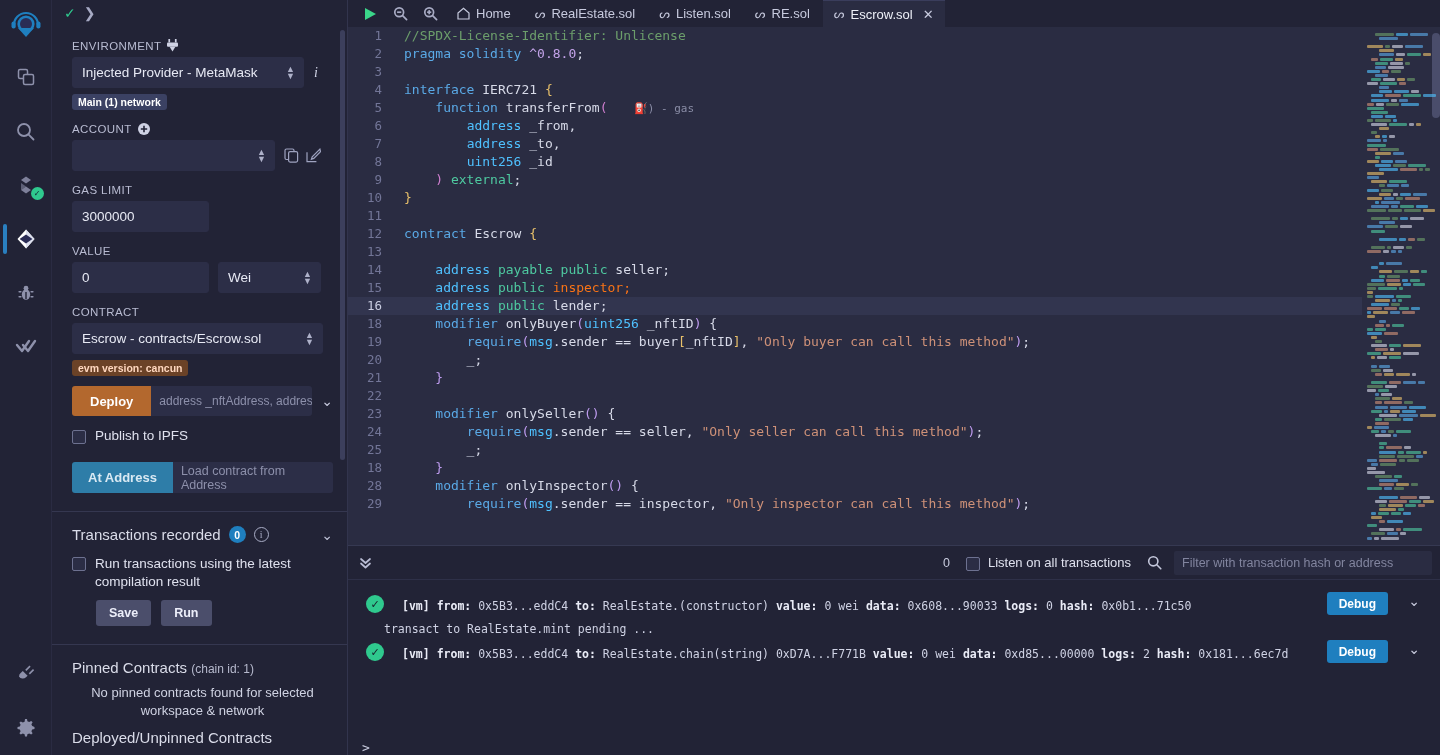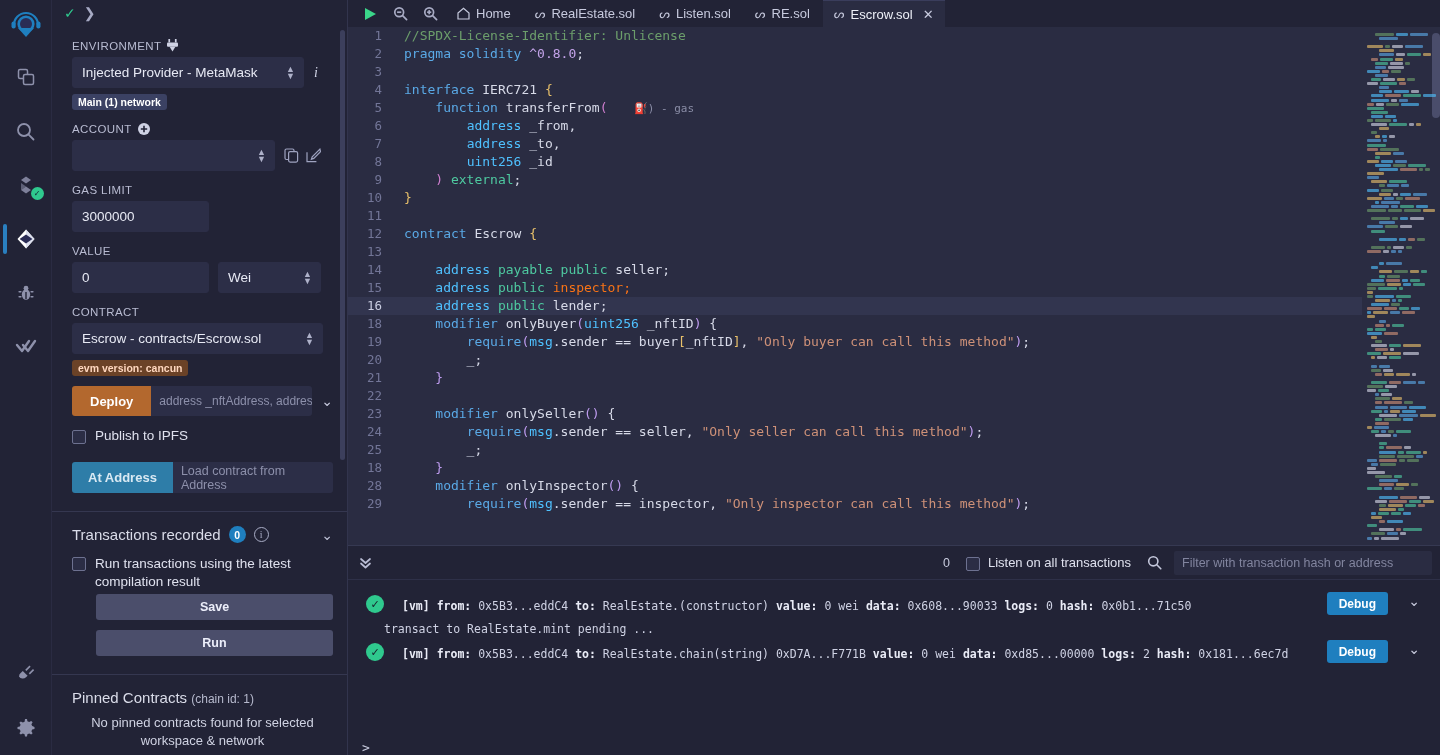--- a/index.html
+++ b/index.html
@@ -109,21 +109,21 @@
     background: #1f7fbf; color: #fff; font-size: 10.5px; font-weight: bold;
     border-radius: 9px; min-width: 17px; height: 17px; padding: 0 5px;
     display: inline-flex; align-items: center; justify-content: center;
   }
   .i-circle {
     width: 15px; height: 15px; border: 1px solid #a9adc6; border-radius: 50%;
     display: inline-flex; align-items: center; justify-content: center;
     font-size: 10px; color: #a9adc6; font-family: "Liberation Serif", serif;
   }
   .sect-chev { margin-left: auto; color: #bcbfd4; font-size: 14px; }
-  .sm-btns { display: flex; gap: 10px; margin-top: 4px; margin-left: 24px; flex-direction: column;}
+  .sm-btns { display: flex; gap: 10px; margin-top: 10px; margin-left: 24px;}
   .btn-gray {
     background: #4b4e6b; color: #eceefa; font-size: 12.5px; font-weight: bold;
     border: none; border-radius: 3px; height: 26px; padding: 0 13px;
   }
   .pin-title { font-size: 15px; color: #dadce9; margin-top: 14px; }
   .pin-title .small { font-size: 12px; color: #b6b9cd; }
   .pin-empty { text-align: center; font-size: 13px; color: #cfd2e2; margin-top: 8px; line-height: 1.35; padding: 0 12px;}
   .dep-title { font-size: 15px; color: #dadce9; margin-top: 10px; }
 
   

